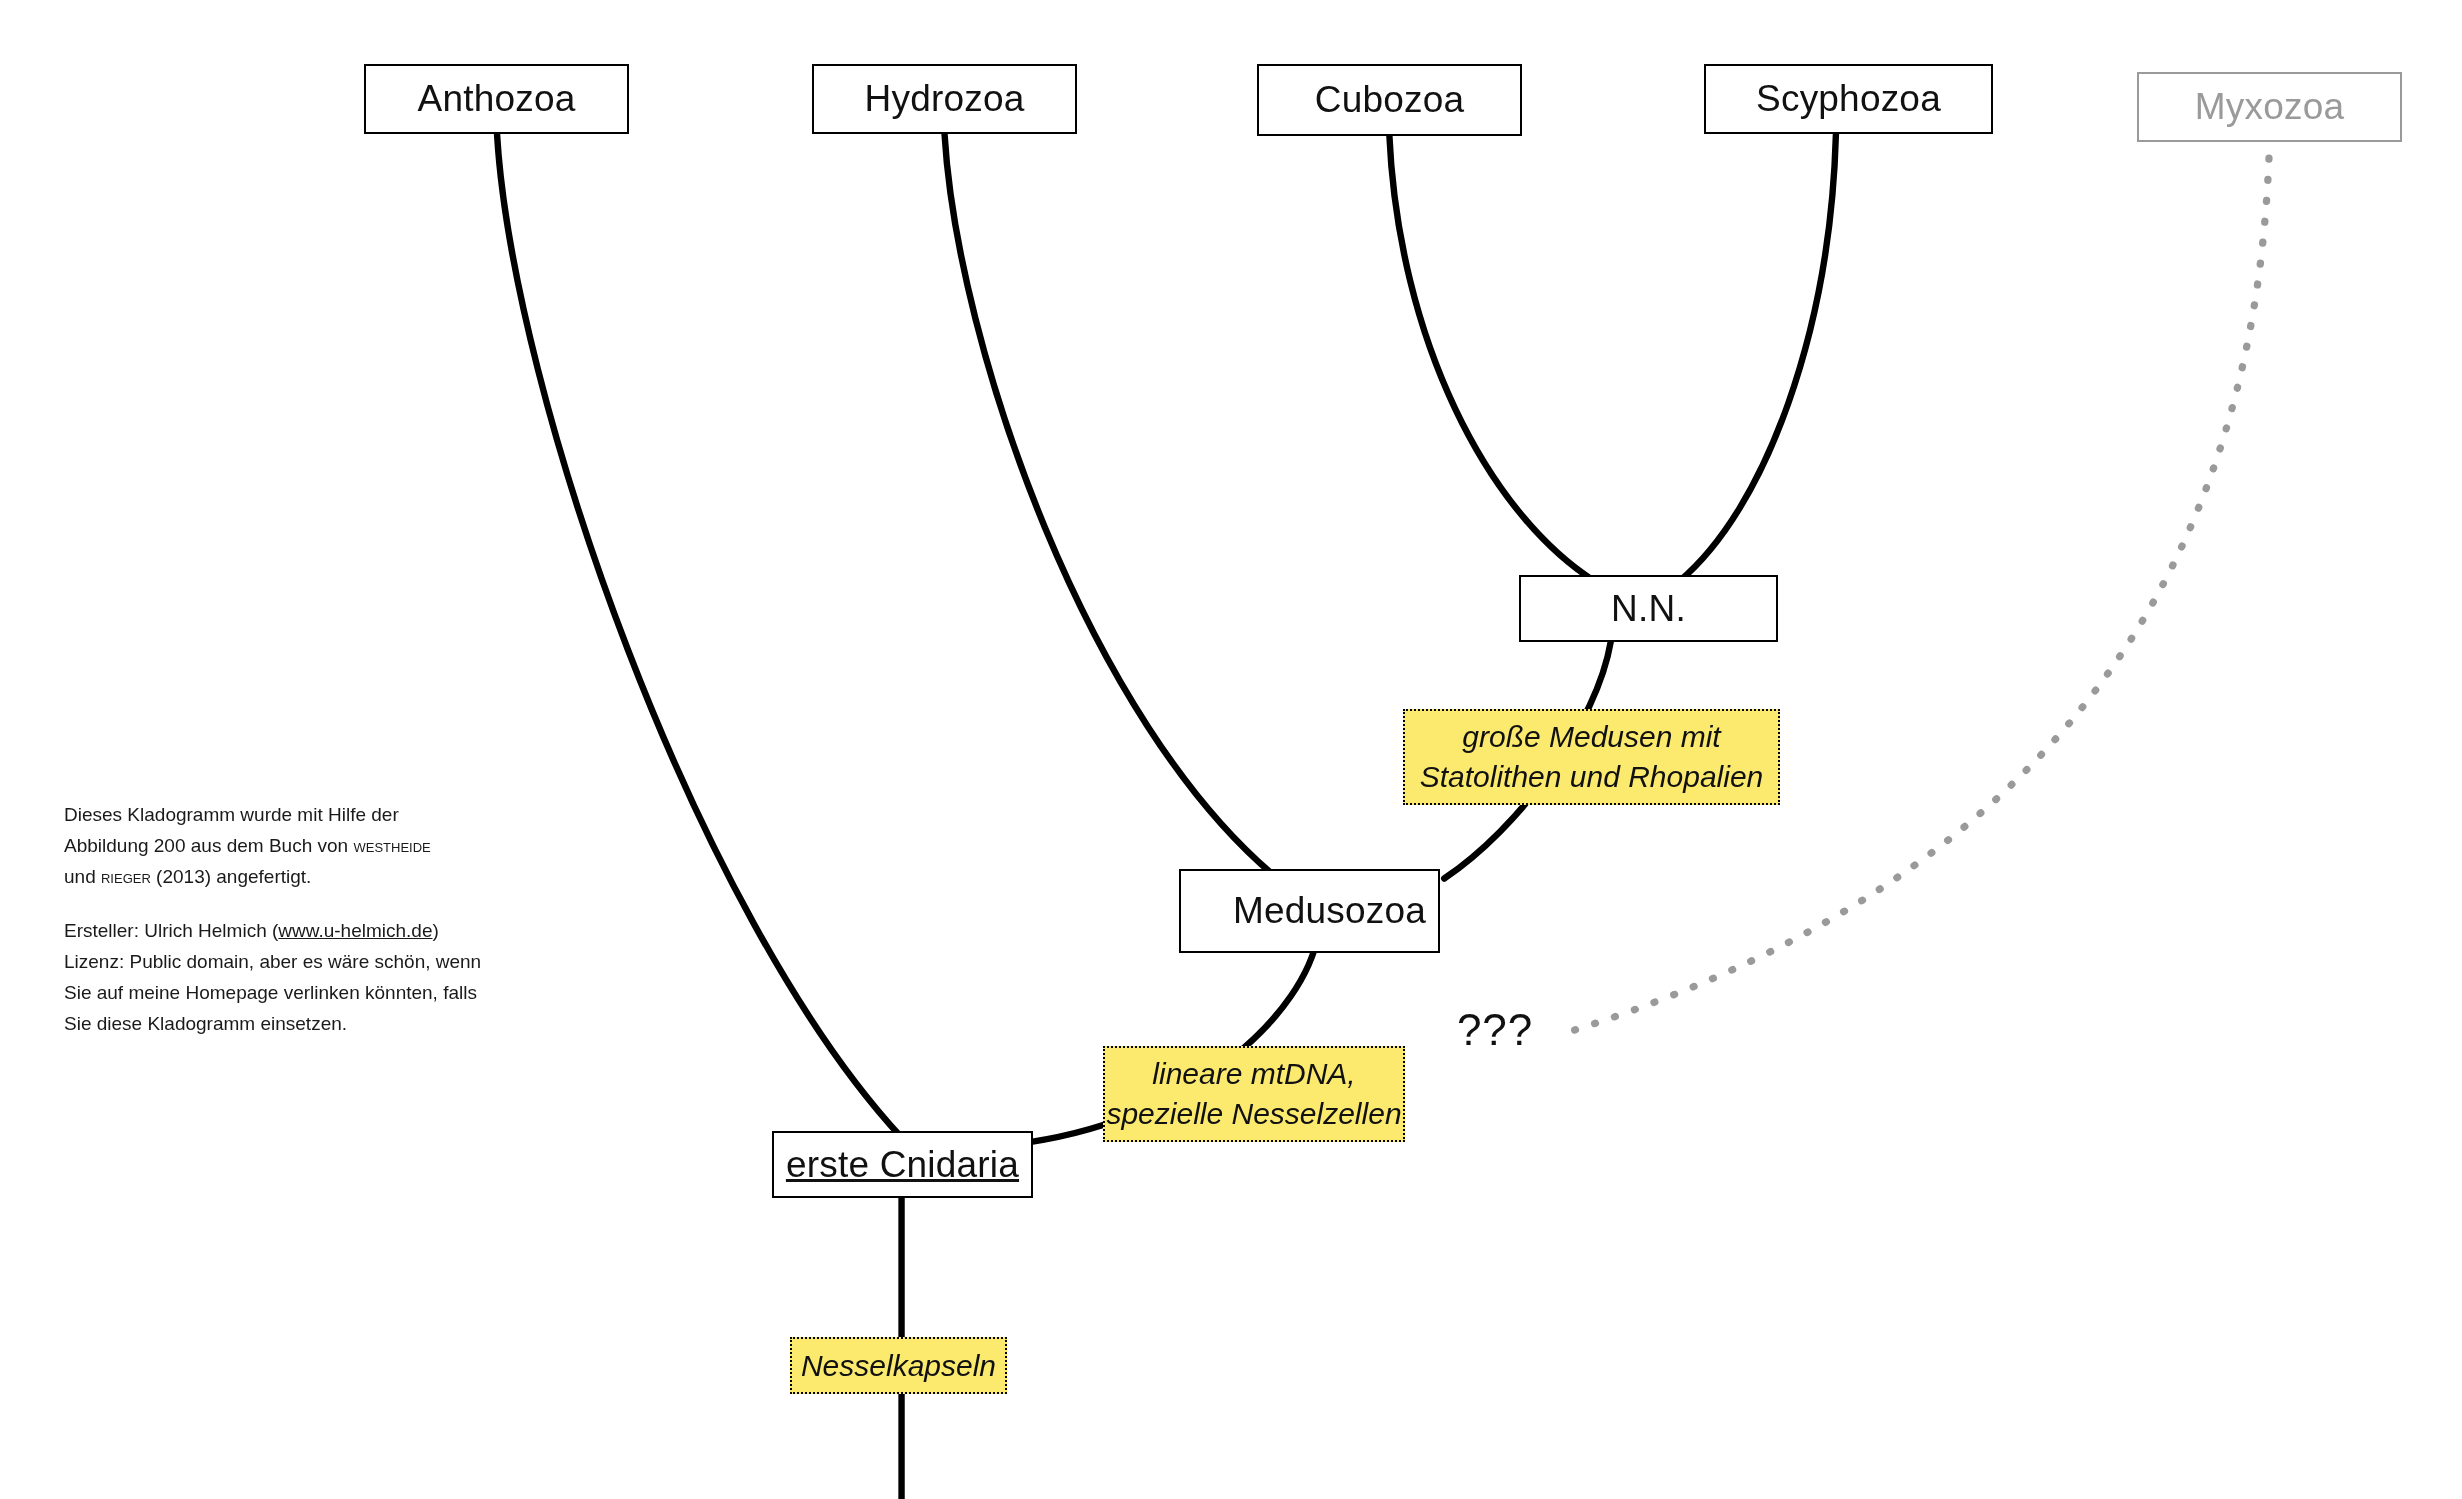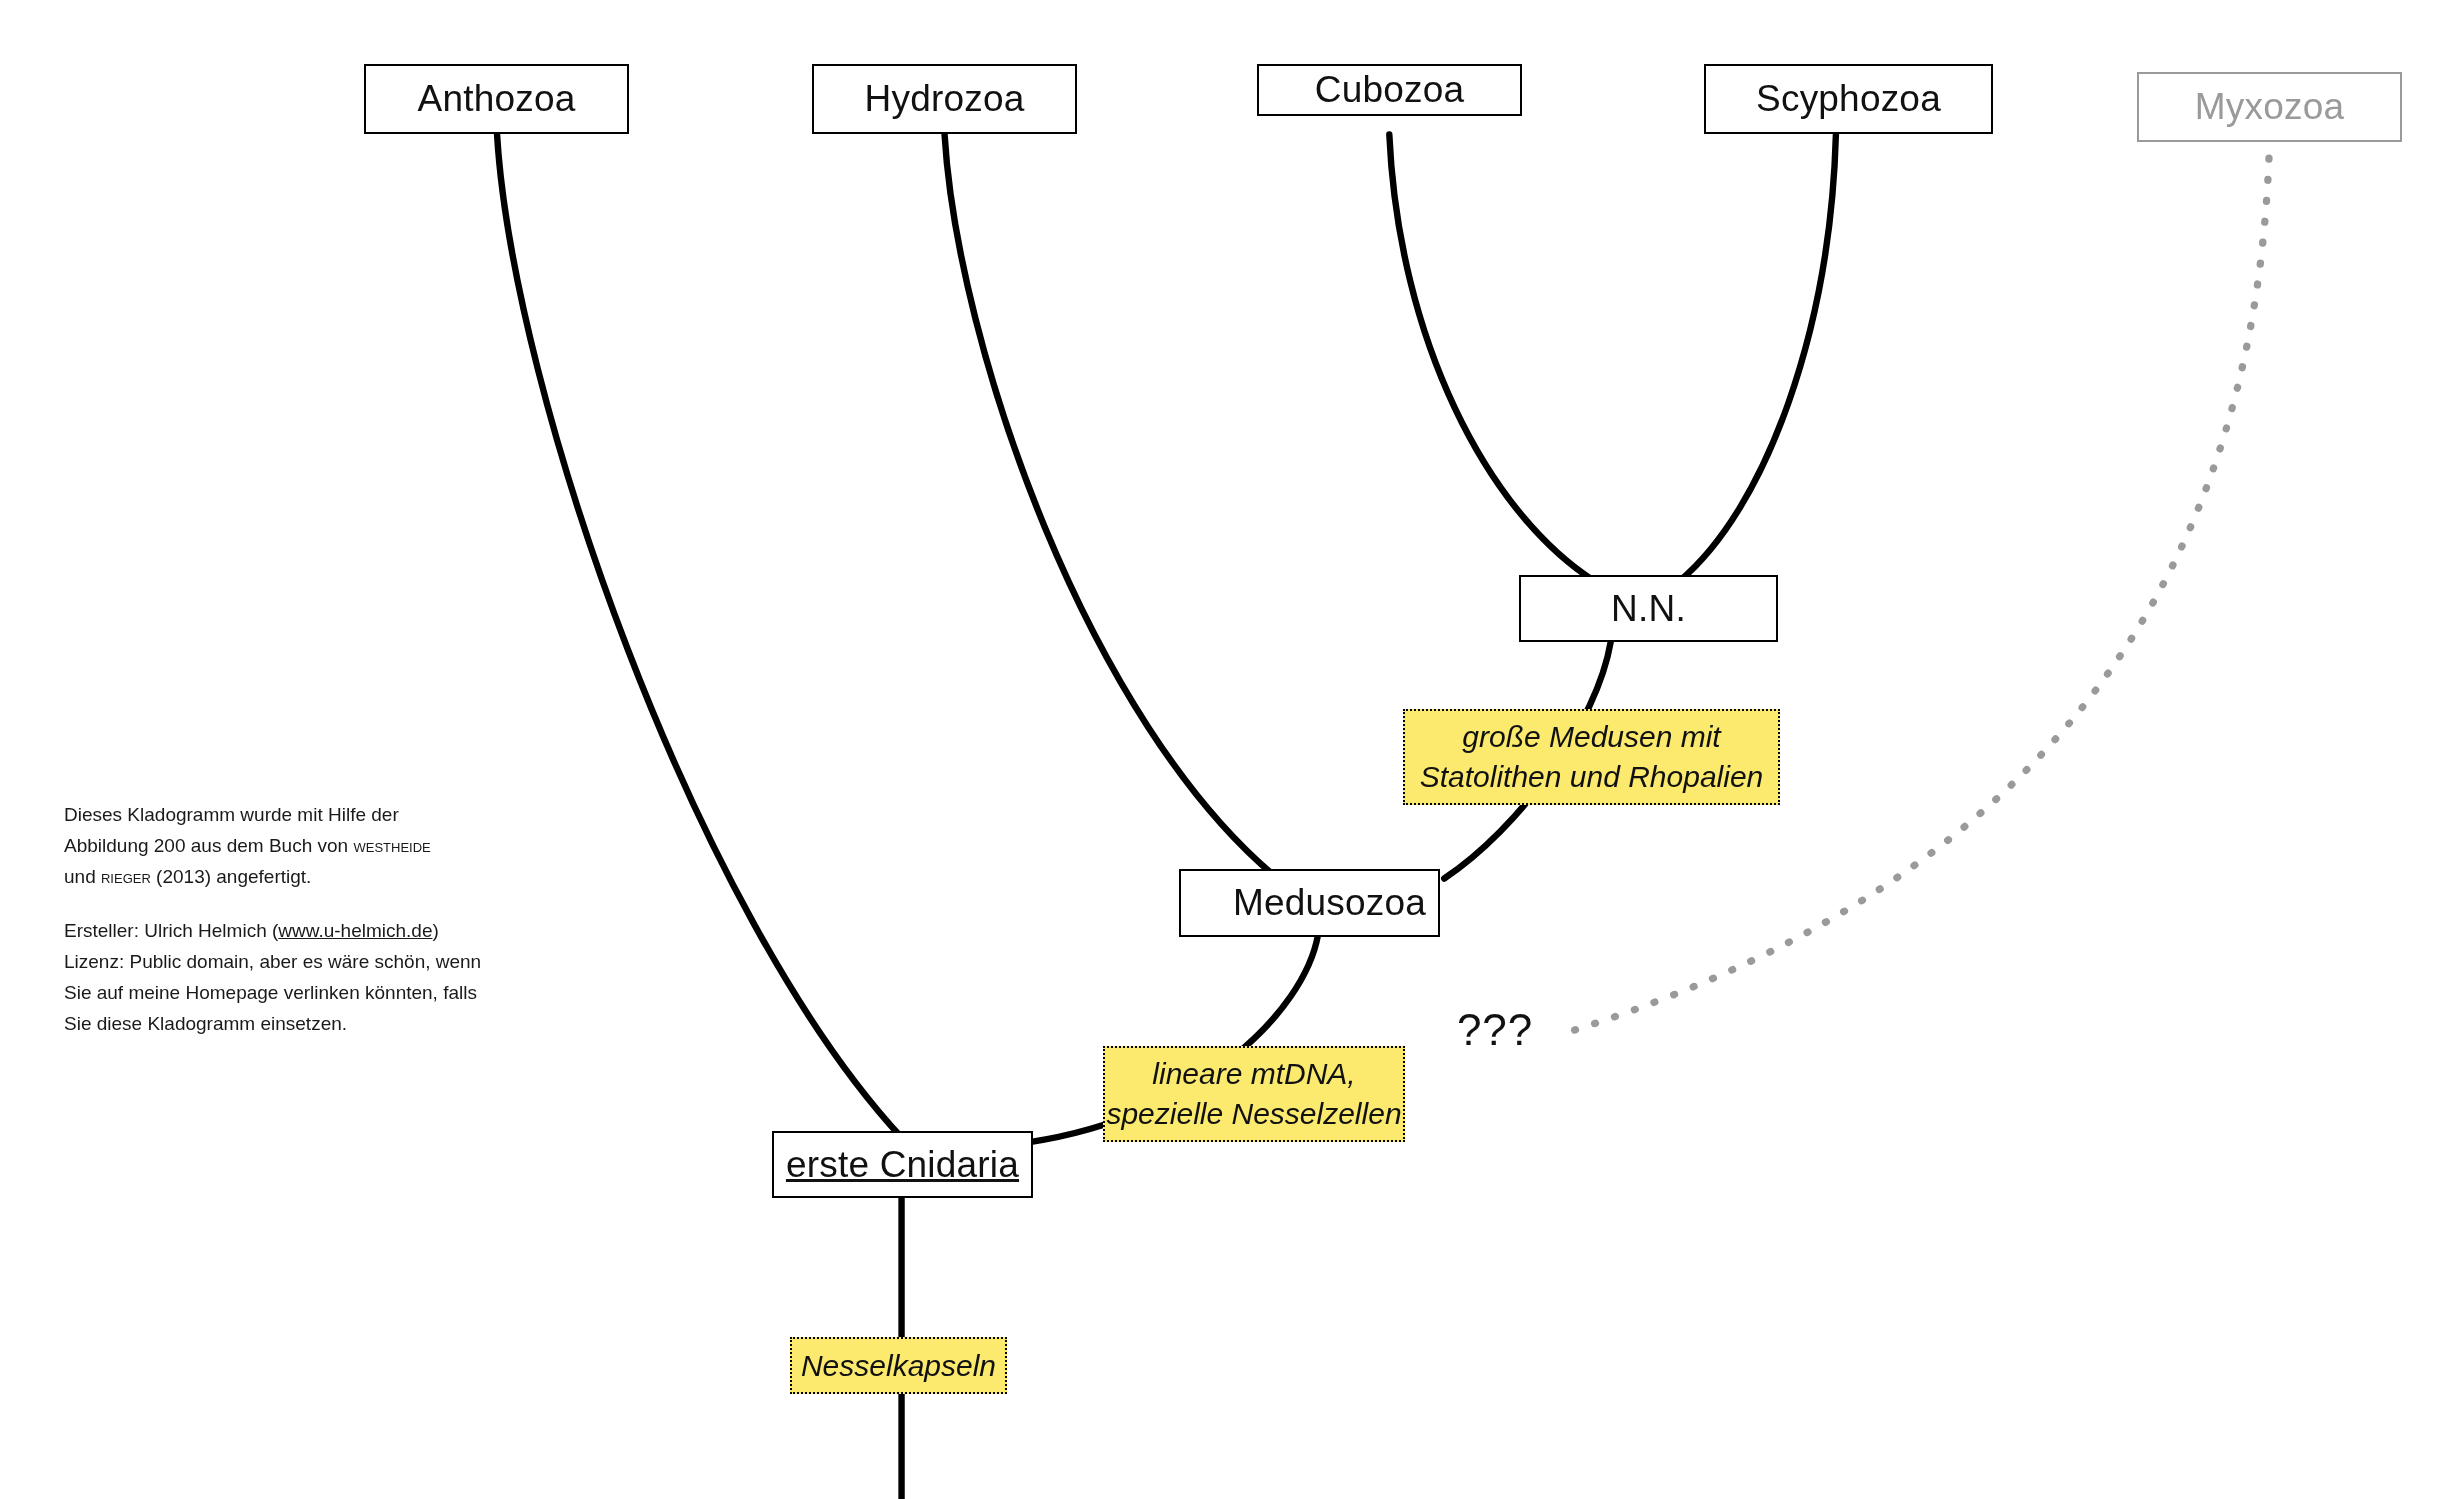--- a/index.html
+++ b/index.html
@@ -103,37 +103,37 @@
   </svg>
 
   <div class="node-box" style="left:364px; top:64px; width:265px; height:70px;">
     <span>Anthozoa</span>
   </div>
 
   <div class="node-box" style="left:812px; top:64px; width:265px; height:70px;">
     <span>Hydrozoa</span>
   </div>
 
-  <div class="node-box" style="left:1257px; top:64px; width:265px; height:52px;">
+  <div class="node-box" style="left:1257px; top:64px; width:265px; height:72px;">
     <span>Cubozoa</span>
   </div>
 
   <div class="node-box" style="left:1704px; top:64px; width:289px; height:70px;">
     <span>Scyphozoa</span>
   </div>
 
   <div class="node-box dim" style="left:2137px; top:64px; width:265px; height:70px;margin-top:8px;">
     <span>Myxozoa</span>
   </div>
 
   <div class="node-box" style="left:1519px; top:575px; width:259px; height:67px;">
     <span>N.N.</span>
   </div>
 
-  <div class="node-box" style="left:1179px; top:869px; width:261px; height:68px;padding-left:40px;">
+  <div class="node-box" style="left:1179px; top:869px; width:261px; height:84px;padding-left:40px;">
     <span>Medusozoa</span>
   </div>
 
   <div class="node-box" style="left:772px; top:1131px; width:261px; height:67px;text-decoration:underline;">
     <span>erste Cnidaria</span>
   </div>
 
   <div class="trait-box" style="left:1403px; top:709px; width:377px; height:96px;">
     <span>große Medusen mit</span>
     <span>Statolithen und Rhopalien</span>

